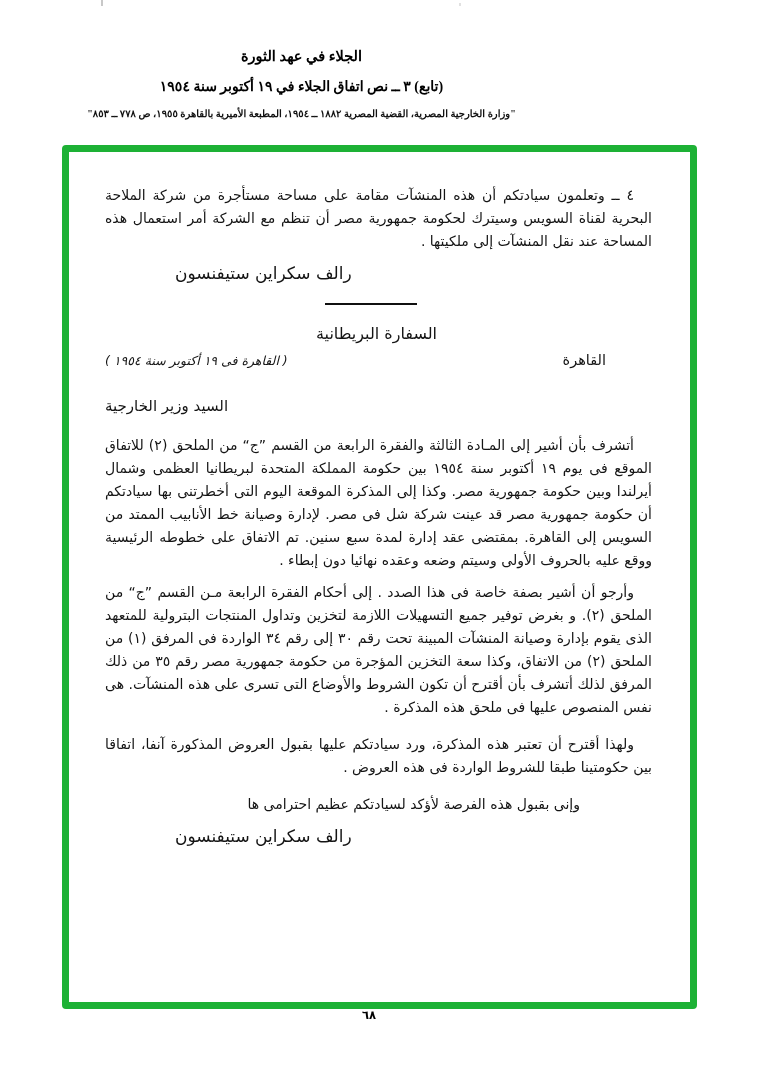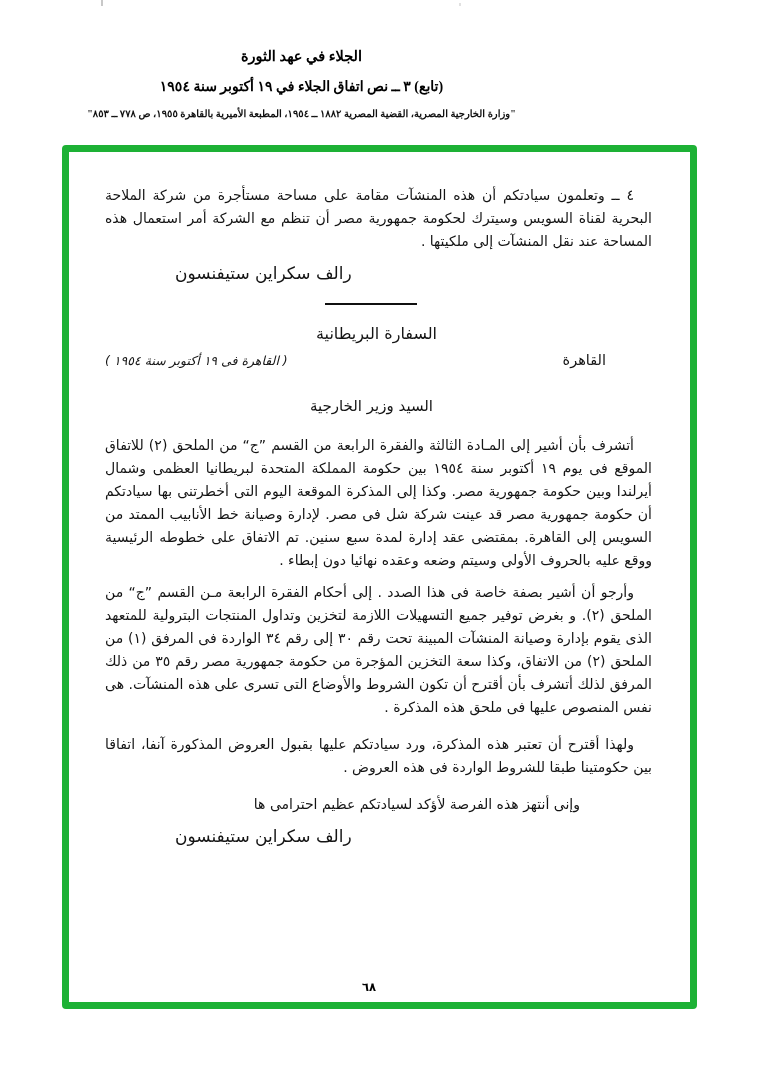--- a/index.html
+++ b/index.html
@@ -75,29 +75,29 @@
   .cityline {
     display: flex; justify-content: space-between; align-items: baseline;
     margin-top: 2px;
   }
   .cityline .city { font-size: 14.5px; padding-right: 46px; }
   .cityline .dateline { font-size: 12.5px; padding-right: 0; padding-left: 0; margin-right: auto; order: 2; font-style: italic; }
   .cityline .city { order: 1; }
   .cityline .dateline { padding-right: 0; padding-left: 330px0; }
   .salutation {
     font-size: 15px; line-height: 24px;
-    text-align: center; padding-right: 14px;
+    text-align: left; padding-right: 14px;
     margin-top: 22px;
   }
   .pA { margin-top: 16px !important; }
   .pB { margin-top: 9px !important; }
   .pC { margin-top: 14px !important; }
 
   .page-number {
-    position: absolute; left: 0; top: 980px; width: 738px;
+    position: absolute; left: 0; top: 1008px; width: 738px;
     text-align: center; font-size: 11.5px; font-weight: 700; color: #000;
     letter-spacing: 2px;
   }
 </style>
 </head>
 <body>
 
 <div class="page">
 
   <span class="artifact a1"></span>
@@ -127,21 +127,21 @@
       </div>
 
       <div class="salutation">السيد وزير الخارجية</div>
 
       <p class="para-indent pA">أتشرف بأن أشير إلى المـادة الثالثة والفقرة الرابعة من القسم ”ج“ من الملحق (٢) للاتفاق الموقع فى يوم ١٩ أكتوبر سنة ١٩٥٤ بين حكومة المملكة المتحدة لبريطانيا العظمى وشمال أيرلندا وبين حكومة جمهورية مصر. وكذا إلى المذكرة الموقعة اليوم التى أخطرتنى بها سيادتكم أن حكومة جمهورية مصر قد عينت شركة شل فى مصر. لإدارة وصيانة خط الأنابيب الممتد من السويس إلى القاهرة. بمقتضى عقد إدارة لمدة سبع سنين. تم الاتفاق على خطوطه الرئيسية ووقع عليه بالحروف الأولى وسيتم وضعه وعقده نهائيا دون إبطاء .</p>
 
       <p class="para-indent pB">وأرجو أن أشير بصفة خاصة فى هذا الصدد . إلى أحكام الفقرة الرابعة مـن القسم ”ج“ من الملحق (٢). و بغرض توفير جميع التسهيلات اللازمة لتخزين وتداول المنتجات البترولية للمتعهد الذى يقوم بإدارة وصيانة المنشآت المبينة تحت رقم ٣٠ إلى رقم ٣٤ الواردة فى المرفق (١) من الملحق (٢) من الاتفاق، وكذا سعة التخزين المؤجرة من حكومة جمهورية مصر رقم ٣٥ من ذلك المرفق لذلك أتشرف بأن أقترح أن تكون الشروط والأوضاع التى تسرى على هذه المنشآت. هى نفس المنصوص عليها فى ملحق هذه المذكرة .</p>
 
       <p class="para-indent pC">ولهذا أقترح أن تعتبر هذه المذكرة، ورد سيادتكم عليها بقبول العروض المذكورة آنفا، اتفاقا بين حكومتينا طبقا للشروط الواردة فى هذه العروض .</p>
 
-      <p class="closing c2">وإنى أنتهز هذه الفرصة لأؤكد لسيادتكم عظيم احترامى ها</p>
+      <p class="closing c2">وإنى بقبول هذه الفرصة لأؤكد لسيادتكم عظيم احترامى ها</p>
 
       <div class="signature s2">رالف سكراين ستيفنسون</div>
 
     </div>
   </div>
 
   <div class="page-number">٦٨</div>
 
 </div>
 

